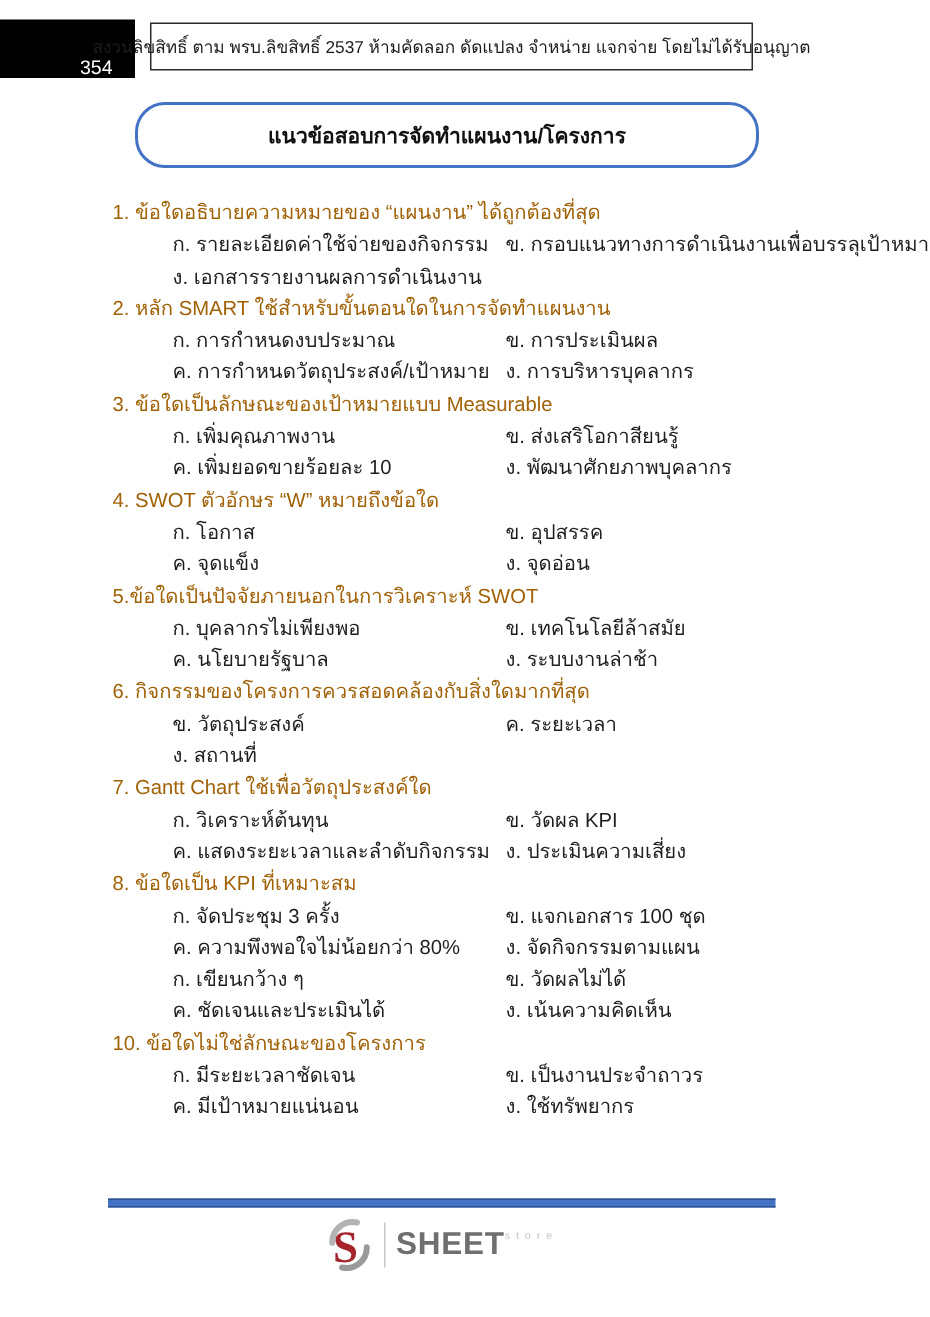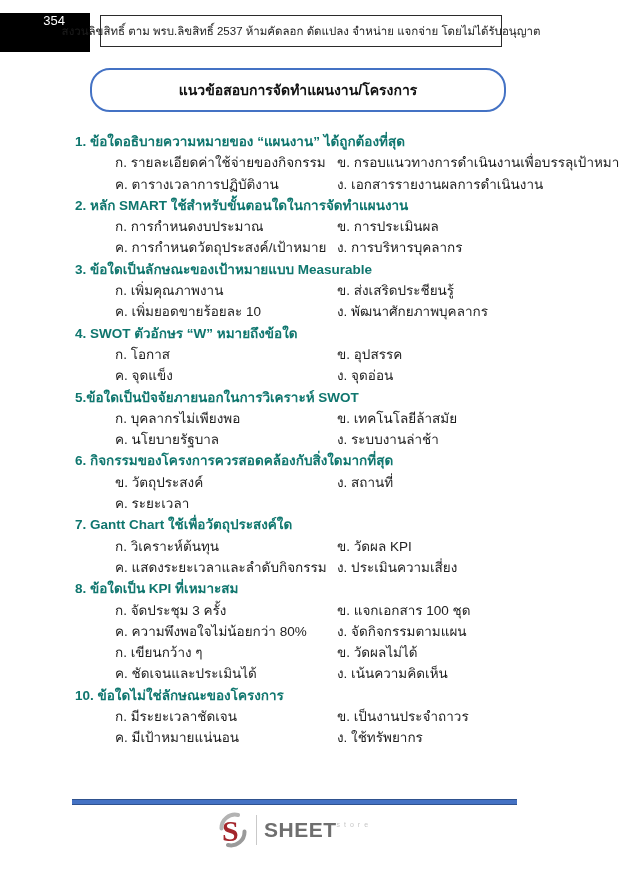--- a/index.html
+++ b/index.html
@@ -16,23 +16,23 @@
     overflow: hidden;
   }
   
   .page-number-box {
     position: absolute;
     left: 0; top: 13px;
     width: 90px; height: 39px;
     background: var(--badge-bg, #000);
     color: #fff;
     display: flex;
-    align-items: flex-start;
+    align-items: flex-end;
     justify-content: flex-end;
-    padding-right: 25px;
+    padding-right: 15px;
     box-sizing: border-box;
     font-size: 13px;
   }
   .copyright-box {
     position: absolute;
     left: 100px; top: 15px;
     width: 402px; height: 32px;
     border: 1px solid #2b2b2b;
     box-sizing: border-box;
     display: flex;
@@ -57,24 +57,24 @@
     color: #111;
     background: #fff;
   }
   
   .content {
     position: absolute;
     left: 75px; top: 131px;
     width: 540px;
   }
   .q-text {
-    font-weight: bold;
+    font-weight: normal;
     font-size: 13.5px;
     line-height: 21.3px;
-    color: #0f766e;
+    color: #a16207;
     white-space: nowrap;
   }
   .opts {
     display: grid;
     grid-template-columns: 222px 1fr;
     padding-left: 40px;
   }
   .opt {
     font-size: 13.5px;
     line-height: 21.3px;
@@ -135,40 +135,39 @@
   <div class="title-box">
     <span>แนวข้อสอบการจัดทำแผนงาน/โครงการ</span>
   </div>
 
   <div class="content" id="questions">
   <div class="question">
     <div class="q-text">1. ข้อใดอธิบายความหมายของ “แผนงาน” ได้ถูกต้องที่สุด</div>
     <div class="opts">
       <div class="opt">ก. รายละเอียดค่าใช้จ่ายของกิจกรรม</div>
       <div class="opt">ข. กรอบแนวทางการดำเนินงานเพื่อบรรลุเป้าหมาย</div>
-      <div class="opt">ค. ตารางเวลาการปฏิบัติงาน</div>
       <div class="opt">ง. เอกสารรายงานผลการดำเนินงาน</div>
     </div>
   </div>
 
   <div class="question">
     <div class="q-text">2. หลัก SMART ใช้สำหรับขั้นตอนใดในการจัดทำแผนงาน</div>
     <div class="opts">
       <div class="opt">ก. การกำหนดงบประมาณ</div>
       <div class="opt">ข. การประเมินผล</div>
       <div class="opt">ค. การกำหนดวัตถุประสงค์/เป้าหมาย</div>
       <div class="opt">ง. การบริหารบุคลากร</div>
     </div>
   </div>
 
   <div class="question">
     <div class="q-text">3. ข้อใดเป็นลักษณะของเป้าหมายแบบ Measurable</div>
     <div class="opts">
       <div class="opt">ก. เพิ่มคุณภาพงาน</div>
-      <div class="opt">ข. ส่งเสริดประชียนรู้</div>
+      <div class="opt">ข. ส่งเสริโอกาสียนรู้</div>
       <div class="opt">ค. เพิ่มยอดขายร้อยละ 10</div>
       <div class="opt">ง. พัฒนาศักยภาพบุคลากร</div>
     </div>
   </div>
 
   <div class="question">
     <div class="q-text">4. SWOT ตัวอักษร “W” หมายถึงข้อใด</div>
     <div class="opts">
       <div class="opt">ก. โอกาส</div>
       <div class="opt">ข. อุปสรรค</div>
@@ -184,22 +183,22 @@
       <div class="opt">ข. เทคโนโลยีล้าสมัย</div>
       <div class="opt">ค. นโยบายรัฐบาล</div>
       <div class="opt">ง. ระบบงานล่าช้า</div>
     </div>
   </div>
 
   <div class="question">
     <div class="q-text">6. กิจกรรมของโครงการควรสอดคล้องกับสิ่งใดมากที่สุด</div>
     <div class="opts">
       <div class="opt">ข. วัตถุประสงค์</div>
+      <div class="opt">ค. ระยะเวลา</div>
       <div class="opt">ง. สถานที่</div>
-      <div class="opt">ค. ระยะเวลา</div>
     </div>
   </div>
 
   <div class="question">
     <div class="q-text">7. Gantt Chart ใช้เพื่อวัตถุประสงค์ใด</div>
     <div class="opts">
       <div class="opt">ก. วิเคราะห์ต้นทุน</div>
       <div class="opt">ข. วัดผล KPI</div>
       <div class="opt">ค. แสดงระยะเวลาและลำดับกิจกรรม</div>
       <div class="opt">ง. ประเมินความเสี่ยง</div>

